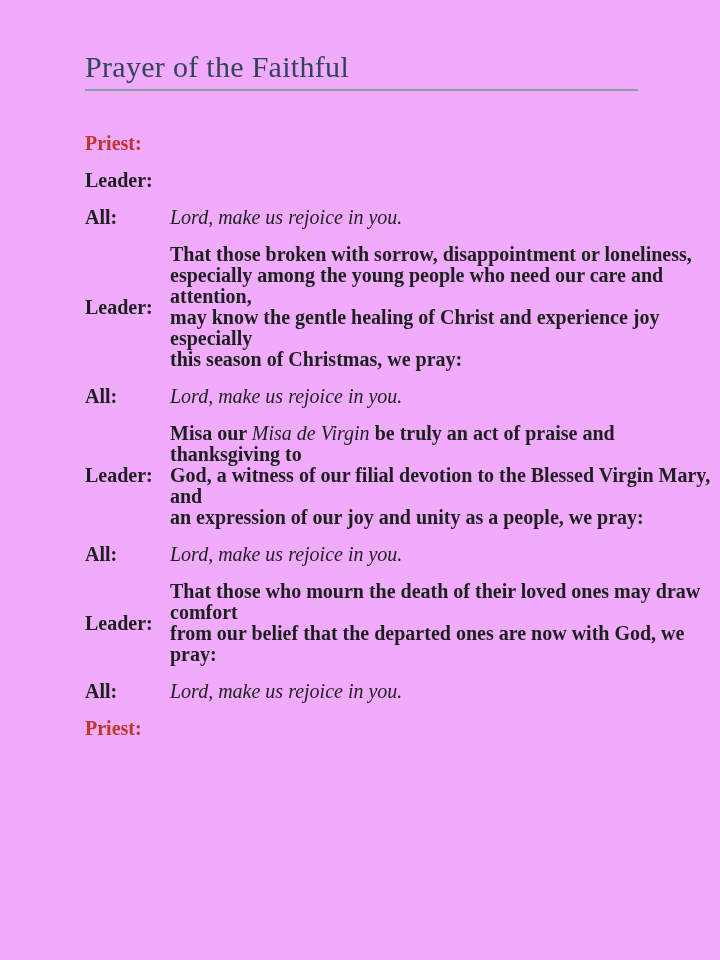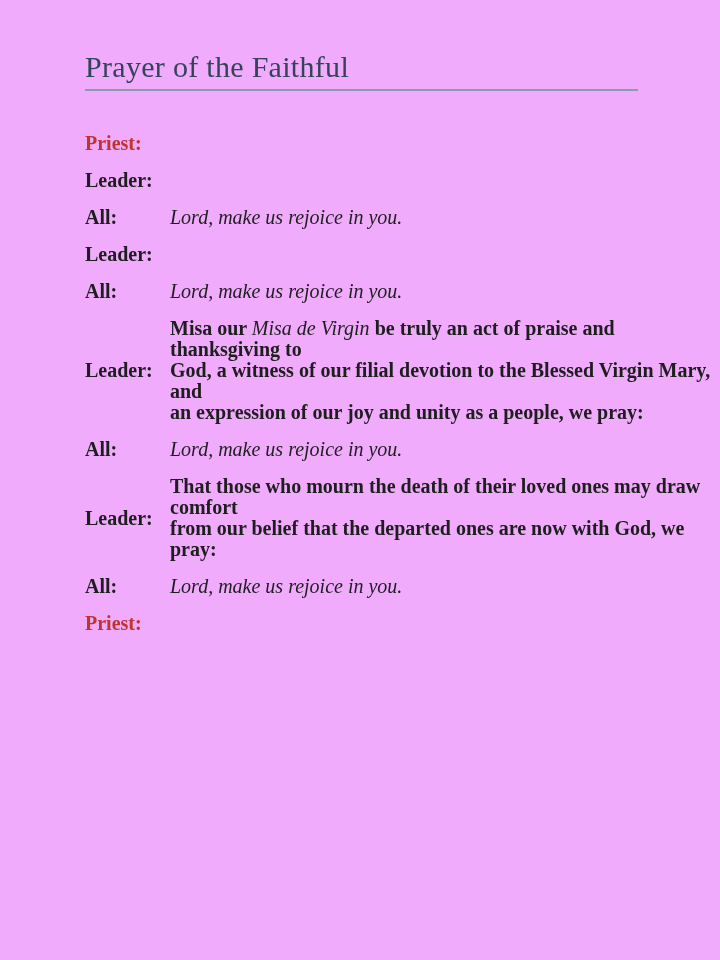--- a/index.html
+++ b/index.html
@@ -79,20 +79,24 @@
     <div class="label">Leader:</div>
   </div>
 
   <div class="row speaker-all">
     <div class="label">All:</div>
     <div class="text"><em class="seg-italic">Lord, make us rejoice in you.</em></div>
   </div>
 
   <div class="row speaker-leader">
     <div class="label">Leader:</div>
+    <div class="text"><span>That those broken with sorrow, disappointment or loneliness,
+especially among the young people who need our care and attention,
+may know the gentle healing of Christ and experience joy especially
+this season of Christmas, we pray:</span></div>
   </div>
 
   <div class="row speaker-all">
     <div class="label">All:</div>
     <div class="text"><em class="seg-italic">Lord, make us rejoice in you.</em></div>
   </div>
 
   <div class="row speaker-leader">
     <div class="label">Leader:</div>
     <div class="text"><span>Misa our </span><em class="seg-italic">Misa de Virgin</em><span> be truly an act of praise and thanksgiving to

